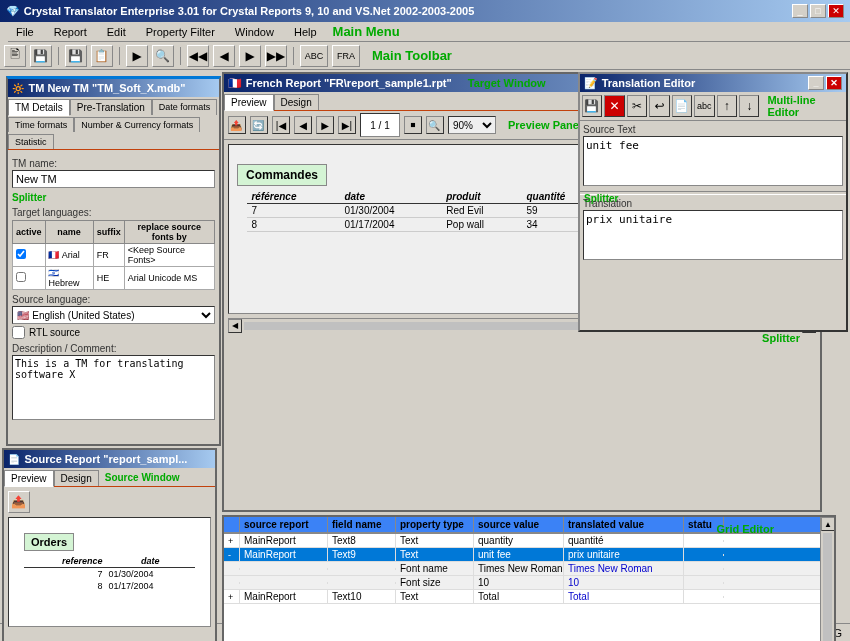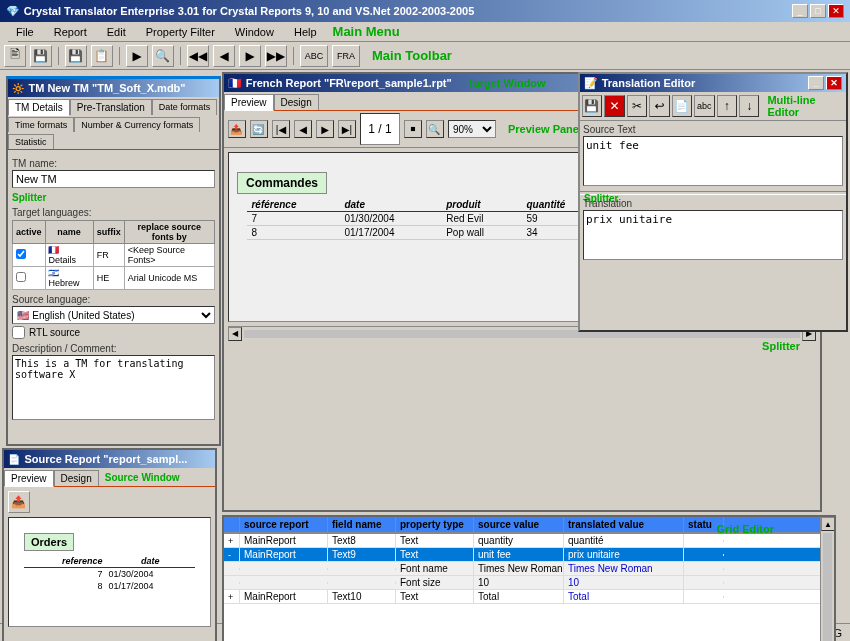--- a/index.html
+++ b/index.html
@@ -241,25 +241,25 @@
       border-bottom: 1px solid #888;
     }
     .nav-btn {
       width: 18px; height: 18px;
       background: #d4d0c8;
       border: 1px outset #888;
       display: flex; align-items: center; justify-content: center;
       cursor: pointer; font-size: 10px;
     }
     .page-input {
-      width: 40px; height: 32px;
+      width: 40px; height: 24px;
       border: 1px inset #888;
       background: white;
       text-align: center;
-      font-size: 12px;
+      font-size: 10px;
     }
     .zoom-select {
       height: 18px;
       font-size: 10px;
       border: 1px inset #888;
     }
 
     
     .report-table {
       border-collapse: collapse;
@@ -427,21 +427,21 @@
           <tr>
             <th class="active-col">active</th>
             <th>name</th>
             <th>suffix</th>
             <th>replace source fonts by</th>
           </tr>
         </thead>
         <tbody>
           <tr class="lang-row">
             <td><input type="checkbox" checked="" style="width: 10px; height: 10px;"></td>
-            <td>🇫🇷 Details</td>
+            <td>🇫🇷 Arial</td>
             <td>FR</td>
             <td>&lt;Keep Source Fonts&gt;</td>
           </tr>
           <tr class="lang-row">
             <td><input type="checkbox" style="width: 10px; height: 10px;"></td>
             <td>🇮🇱 Hebrew</td>
             <td>HE</td>
             <td>Arial Unicode MS</td>
           </tr>
         </tbody>

